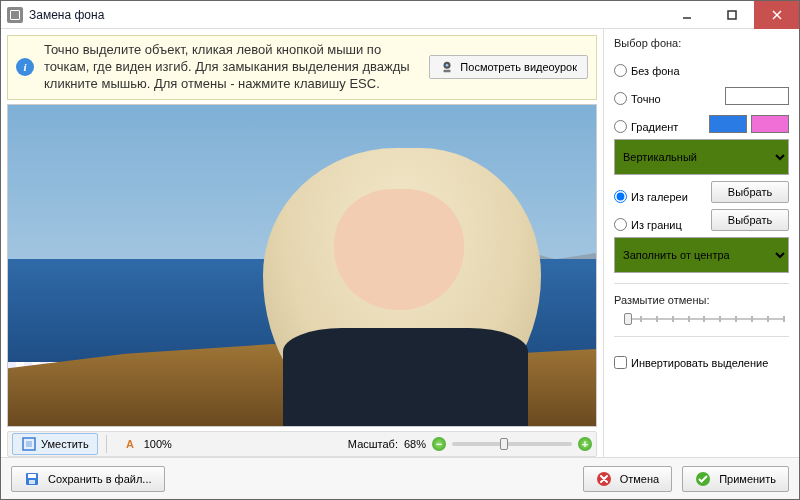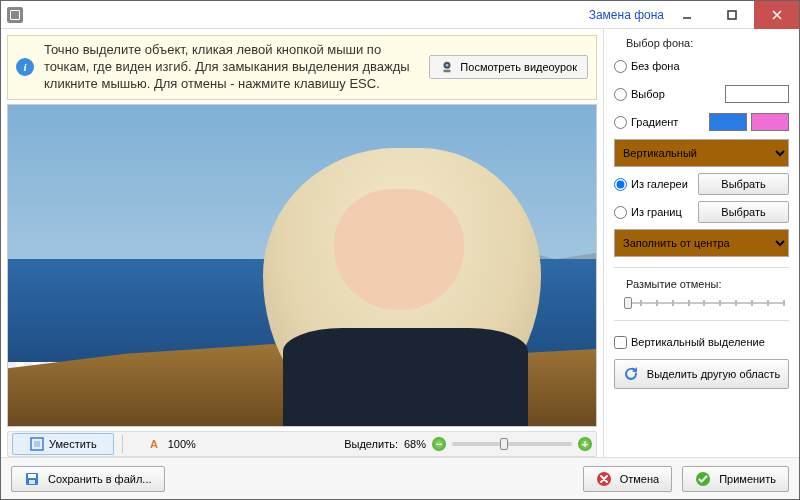--- a/index.html
+++ b/index.html
@@ -1,20 +1,20 @@
 <!DOCTYPE html>
 <html><head>
 <meta charset="utf-8">
 <style>
   * { box-sizing: border-box; margin: 0; padding: 0; font-family: "Segoe UI", Tahoma, sans-serif; font-size: 11px; }
   body { background: #fff; width: 800px; height: 500px; overflow: hidden; display: flex; flex-direction: column; border: 1px solid #666; }
   .titlebar { height: 28px; background: #fff; display: flex; align-items: center; border-bottom: 1px solid #ddd; }
   .titlebar .app-icon { width: 16px; height: 16px; margin: 0 6px; background: #888; border-radius: 2px; position: relative; }
   .titlebar .app-icon::after { content:""; position:absolute; inset:3px; border:1px solid #fff; border-radius:1px; }
-  .titlebar .title { flex: 1; text-align: right; font-size: 12px; color: #1d4ed8; }
+  .titlebar .title { flex: 1; text-align: left; font-size: 12px; color: #0f172a; }
   .win-btns { display: flex; }
   .win-btn { width: 45px; height: 28px; display: flex; align-items: center; justify-content: center; }
   .win-btn svg { width: 10px; height: 10px; }
   .win-close { background: #c8504f; }
   .win-close svg { stroke: #fff; }
   .main { flex: 1; display: flex; }
   .left { flex: 1; display: flex; flex-direction: column; padding: 6px 6px 0 6px; gap: 4px; }
   .hint { background: #fffde8; border: 1px solid #d8d8a8; padding: 6px 8px; display: flex; align-items: center; gap: 10px; }
   .hint-icon { width: 18px; height: 18px; border-radius: 50%; background: #3c8de0; color:#fff; display:flex; align-items:center; justify-content:center; font-weight:bold; font-style:italic; font-family:serif; }
   .hint-text { flex: 1; font-size: 13px; color: #333; line-height: 1.3; }
@@ -24,43 +24,43 @@
   .canvas-img { position: absolute; inset: 0; }
   .sky { position:absolute; left:0; top:0; right:0; height:58%; background: linear-gradient(#7fb0d6,#a8c9e2); }
   .sea { position:absolute; left:0; top:48%; right:0; height:32%; background: linear-gradient(#2f6aa8,#1f4e85); }
   .mountain { position:absolute; left:45%; top:36%; width:60%; height:22%; background:#8a97a3; clip-path: polygon(0 100%, 15% 30%, 35% 60%, 55% 20%, 80% 55%, 100% 40%, 100% 100%); opacity:.7; }
   .rocks { position:absolute; left:0; bottom:0; right:0; height:30%; background: linear-gradient(#a67c3a,#6b4a20); clip-path: polygon(0 40%, 20% 25%, 45% 15%, 70% 30%, 100% 20%, 100% 100%, 0 100%); }
   .person { position:absolute; right:6%; bottom:0; width:55%; height:90%; }
   .hair { position:absolute; left:8%; top:4%; width:86%; height:92%; background: radial-gradient(ellipse at 50% 30%, #f2e7c9, #e5d6b0 60%, #cdbb91); border-radius:55% 50% 45% 40% / 55% 55% 60% 60%; }
   .face { position:absolute; left:30%; top:18%; width:40%; height:42%; background:#f3cdb2; border-radius:45% 45% 50% 50%; }
   .jacket { position:absolute; left:14%; bottom:0; width:76%; height:34%; background:#1a2433; border-radius:24% 24% 0 0; }
   .status { height: 26px; display: flex; align-items: center; gap: 6px; padding: 0 4px; background:#f3f3f3; border:1px solid #ddd; border-radius:2px; }
-  .flat-btn { display:flex; align-items:center; gap:4px; padding:2px 16px; border:1px solid transparent; border-radius:2px; cursor:pointer; }
+  .flat-btn { display:flex; align-items:center; gap:4px; padding:2px 8px; border:1px solid transparent; border-radius:2px; cursor:pointer; }
   .flat-btn.active { background:#e6f0fb; border-color:#9cc1e8; }
   .sep { width:1px; height:18px; background:#ccc; margin:0 2px; }
   .spacer { flex:1; }
   .zoom-track { width:120px; height:4px; background:#d0d0d0; border-radius:2px; position:relative; }
   .zoom-thumb { position:absolute; top:-4px; width:8px; height:12px; background:#f0f0f0; border:1px solid #888; border-radius:2px; }
   .circ { width:14px; height:14px; border-radius:50%; display:flex; align-items:center; justify-content:center; color:#fff; font-weight:bold; font-size:11px; line-height:1; }
   .circ.minus { background: radial-gradient(#8fe06a,#3c9c20); }
   .circ.plus { background: radial-gradient(#8fe06a,#3c9c20); }
   .right { width: 196px; border-left: 1px solid #ddd; padding: 8px 10px; display:flex; flex-direction:column; gap:6px; }
-  .section-label { font-size:11px; color:#222;margin-left:12px; }
-  .row { display:flex; align-items:center; gap:6px; height:22px; }
+  .section-label { font-size:11px; color:#222; }
+  .row { display:flex; align-items:flex-end; gap:6px; height:22px; }
   .row label { flex:1; display:flex; align-items:center; gap:4px; }
   input[type=radio], input[type=checkbox] { margin:0; }
   .swatch { width:64px; height:18px; border:1px solid #777; }
   .swatch.white { background:#fff; }
   .grad-pair { display:flex; gap:4px; }
   .grad-pair .swatch { width:38px; }
   .swatch.blue { background:#2a7be4; }
   .swatch.pink { background:#f06fd6; }
-  select { width:100%; height:28px; border:1px solid #aaa; background:#a16207; padding:0 4px; }
+  select { width:100%; height:36px; border:1px solid #aaa; background:#4d7c0f; padding:0 4px; }
   .btn { height:22px; border:1px solid #aaa; background:linear-gradient(#fdfdfd,#e7e7e7); border-radius:2px; padding:0 10px; display:flex; align-items:center; justify-content:center; cursor:pointer; }
-  .btn.small { width:91px; }
+  .btn.small { width:78px; }
   .hr { height:1px; background:#ddd; margin:4px 0; }
   .blur-track { position:relative; height:14px; }
   .blur-line { position:absolute; left:10px; right:4px; top:6px; height:2px; background:#c8c8c8; }
   .blur-dots { position:absolute; left:10px; right:4px; top:4px; display:flex; justify-content:space-between; }
   .blur-dots span { width:2px; height:6px; background:#b8b8b8; }
   .blur-thumb { position:absolute; top:1px; width:8px; height:12px; background:#f0f0f0; border:1px solid #888; border-radius:2px; }
   .big-btn { height:30px; border:1px solid #aaa; background:linear-gradient(#fdfdfd,#e7e7e7); border-radius:2px; display:flex; align-items:center; justify-content:center; gap:8px; cursor:pointer; }
   .reload-icon { width:16px; height:16px; }
   .footer { height:42px; border-top:1px solid #ddd; display:flex; align-items:center; padding:0 10px; gap:10px; background:#f7f7f7; }
   .footer .spacer { flex:1; }
@@ -132,21 +132,21 @@
         <span>Уместить</span>
       </div>
       <div class="sep"></div>
       <div class="flat-btn">
         <svg class="ico16" viewBox="0 0 16 16">
             <text x="2" y="12" font-size="9" fill="#d87a2a" font-weight="bold">A</text>
           </svg>
         <span>100%</span>
       </div>
       <div class="spacer"></div>
-      <span>Выделить:</span>
+      <span>Масштаб:</span>
       <span>68%</span>
       <div class="circ minus">−</div>
       <div class="zoom-track">
         <div class="zoom-thumb" style="left:40%"></div>
       </div>
       <div class="circ plus">+</div>
     </div>
   </div>
 
   <div class="right">
@@ -155,21 +155,21 @@
     <div class="row">
       <label>
           <input type="radio" name="bg" style="">
           <span>Без фона</span>
         </label>
     </div>
 
     <div class="row">
       <label>
           <input type="radio" name="bg" style="">
-          <span>Выбор</span>
+          <span>Точно</span>
         </label>
       <div class="swatch white"></div>
     </div>
 
     <div class="row">
       <label>
           <input type="radio" name="bg" style="">
           <span>Градиент</span>
         </label>
       <div class="grad-pair">
@@ -225,30 +225,24 @@
           <span></span>
         </div>
       <div class="blur-thumb" style="left:10px"></div>
     </div>
 
     <div class="hr"></div>
 
     <div class="row">
       <label>
           <input type="checkbox" style="">
-          <span>Вертикальный выделение</span>
-        </label>
-    </div>
-
-    <div class="big-btn">
-      <svg class="reload-icon" viewBox="0 0 16 16">
-          <path d="M8 2a6 6 0 1 0 5.6 3.9L12 7a4 4 0 1 1-1.3-2.3L9 6h5V1l-1.7 1.7A6 6 0 0 0 8 2z" fill="#3b7dd8"></path>
-        </svg>
-      <span>Выделить другую область</span>
-    </div>
+          <span>Инвертировать выделение</span>
+        </label>
+    </div>
+
   </div>
 </div>
 
 <div class="footer">
   <div class="foot-btn">
     <svg class="ico16" viewBox="0 0 16 16">
         <rect x="2" y="2" width="12" height="12" rx="1" fill="#3b7dd8"></rect>
         <rect x="4" y="3" width="8" height="4" fill="#fff"></rect>
         <rect x="5" y="9" width="6" height="4" fill="#cfe3fa"></rect>
       </svg>

